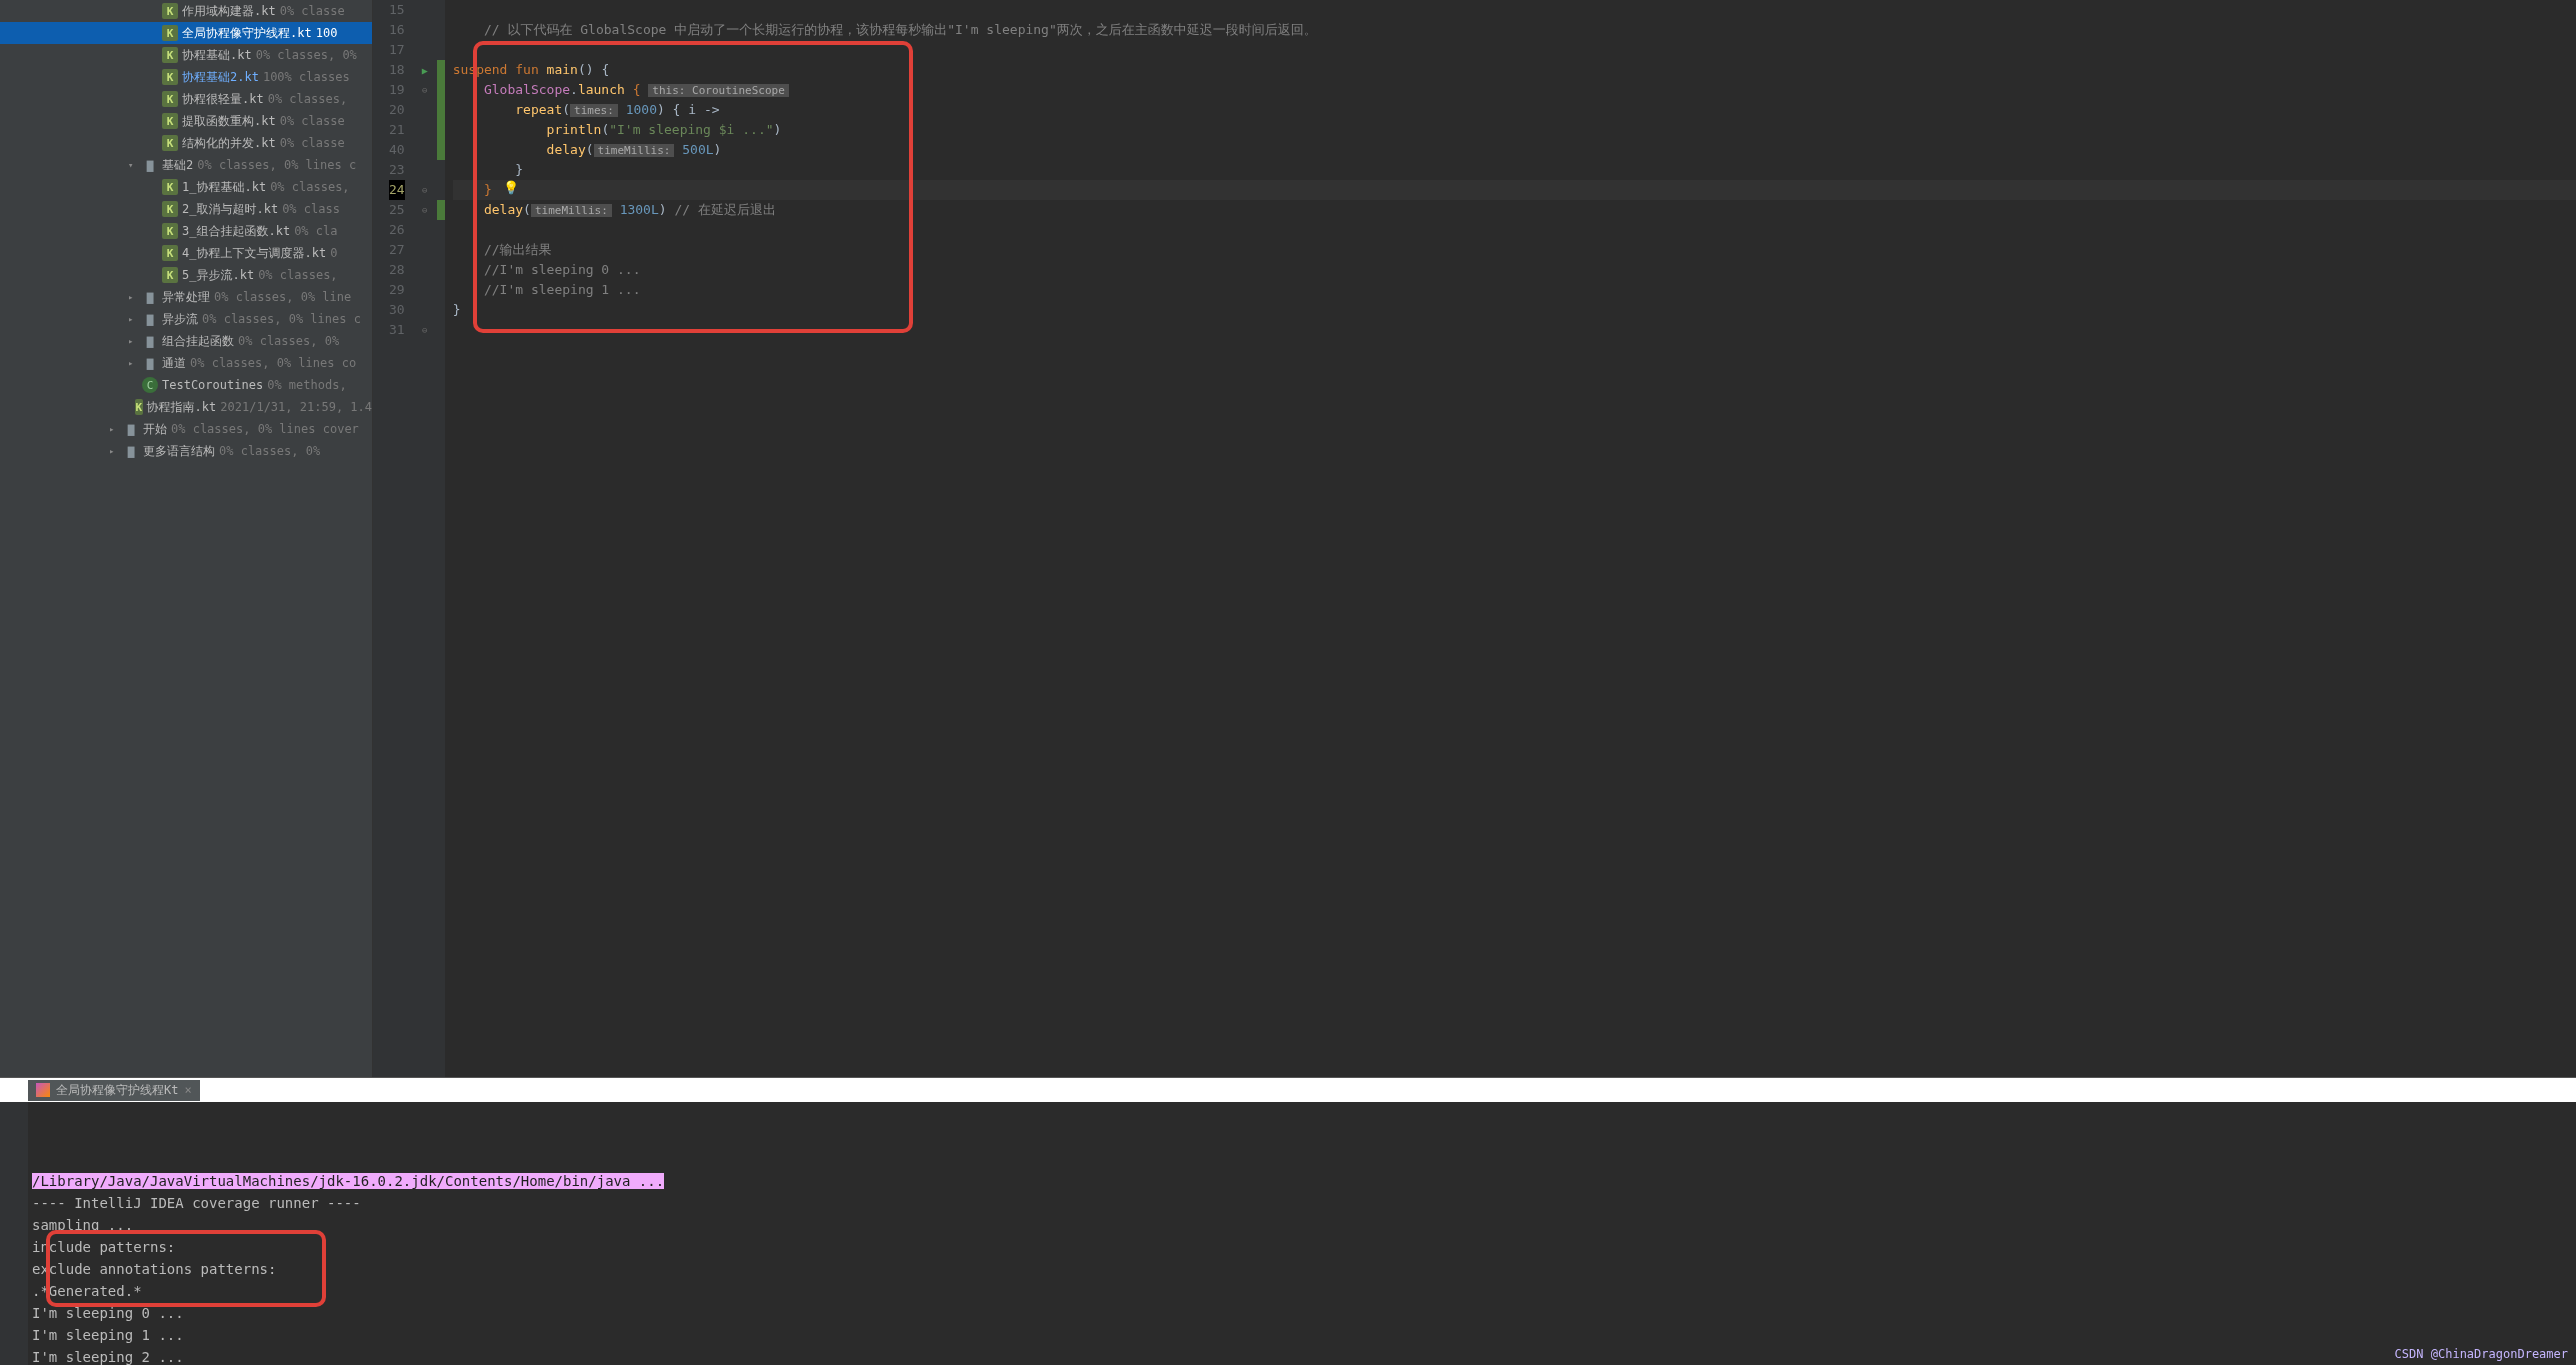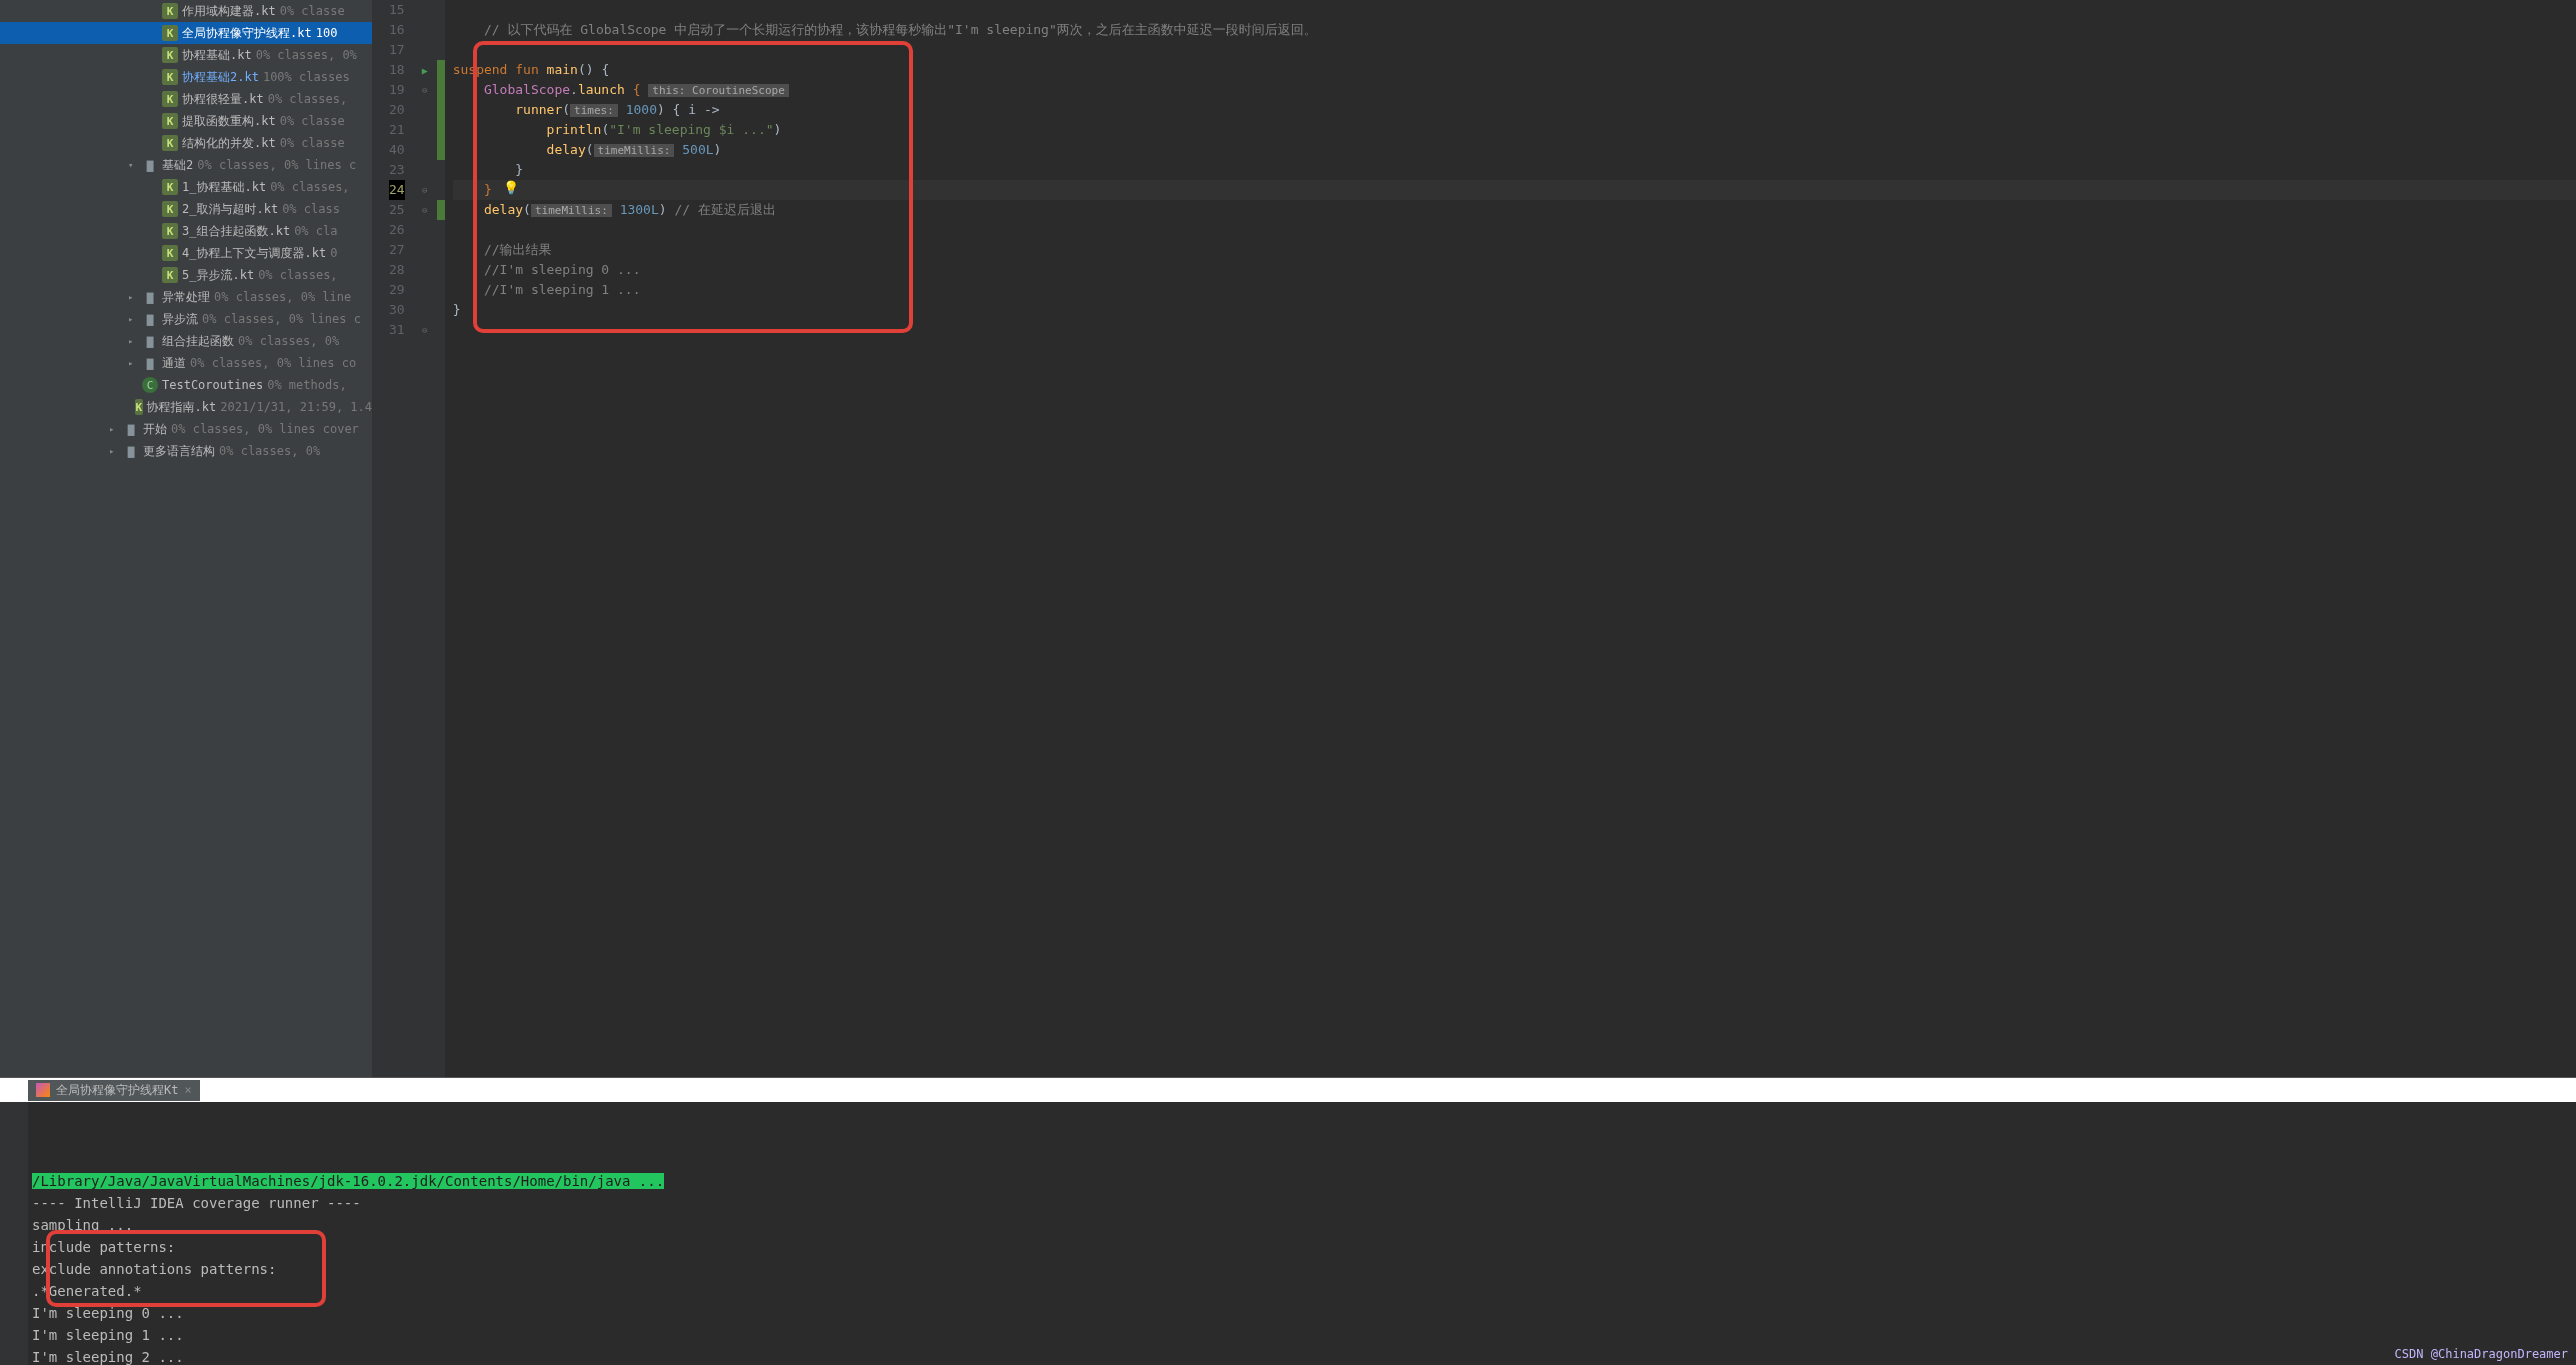--- a/index.html
+++ b/index.html
@@ -184,21 +184,21 @@
     }
     .console-gutter { width: 28px; background: #313335; }
     .console-text {
       flex: 1;
       padding: 2px 4px;
       font-size: 14px;
       line-height: 22px;
       white-space: pre;
       position: relative;
     }
-    .cmd-line { background: #22c55e; color: #1f1f1f; display: inline; }
+    .cmd-line { background: #f0abfc; color: #1f1f1f; display: inline; }
     .con-white { color: #bbbbbb; }
     .red-box.bottom {
       left: 18px; top: 128px; width: 280px; height: 77px;
     }
     .watermark {
       position: fixed;
       bottom: 4px;
       right: 8px;
       color: #c4b5fd;
       font-size: 12px;
@@ -407,21 +407,21 @@
           <div class="seg"></div>
         </div>
       <div class="code" id="code">
         <div class="bulb">💡</div>
         <div class="red-box top"></div>
       <div class="line"></div>
           <div class="line">    <span class="cmt">// 以下代码在 GlobalScope 中启动了一个长期运行的协程，该协程每秒输出"I'm sleeping"两次，之后在主函数中延迟一段时间后返回。</span></div>
           <div class="line"></div>
           <div class="line"><span class="kw">suspend</span> <span class="kw">fun</span> <span class="fn">main</span>() {</div>
           <div class="line">    <span class="purple">GlobalScope</span>.<span class="fn">launch</span><span class="kw"> {</span> <span class="hint">this: CoroutineScope</span></div>
-          <div class="line">        <span class="fn">runner</span>(<span class="hint">times:</span> <span class="num">1000</span>) { i -&gt;</div>
+          <div class="line">        <span class="fn">repeat</span>(<span class="hint">times:</span> <span class="num">1000</span>) { i -&gt;</div>
           <div class="line">            <span class="fn">println</span>(<span class="str">"I'm sleeping $i ..."</span>)</div>
           <div class="line">            <span class="fn">delay</span>(<span class="hint">timeMillis:</span> <span class="num">500L</span>)</div>
           <div class="line">        }</div>
           <div class="line current">    <span class="kw">}</span></div>
           <div class="line">    <span class="fn">delay</span>(<span class="hint">timeMillis:</span> <span class="num">1300L</span>)<span class="cmt"> // 在延迟后退出</span></div>
           <div class="line"></div>
           <div class="line">    <span class="cmt">//输出结果</span></div>
           <div class="line">    <span class="cmt">//I'm sleeping 0 ...</span></div>
           <div class="line">    <span class="cmt">//I'm sleeping 1 ...</span></div>
           <div class="line">}</div>

